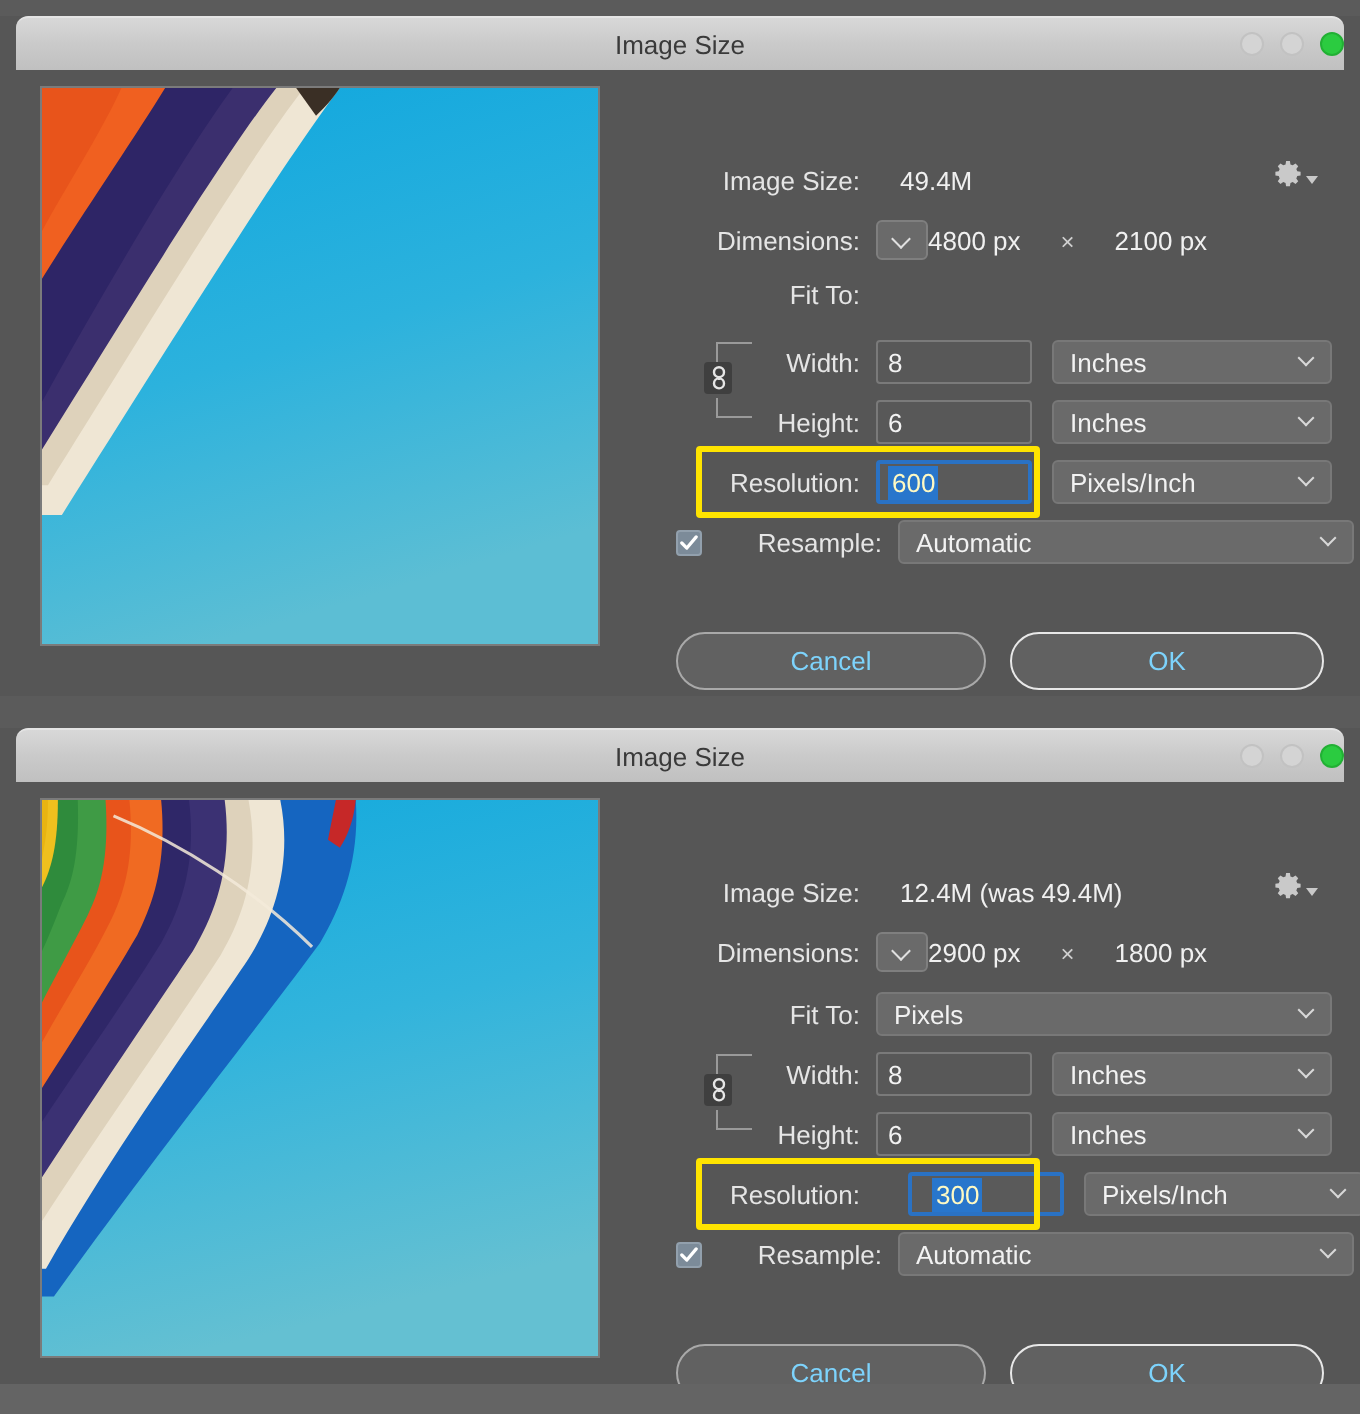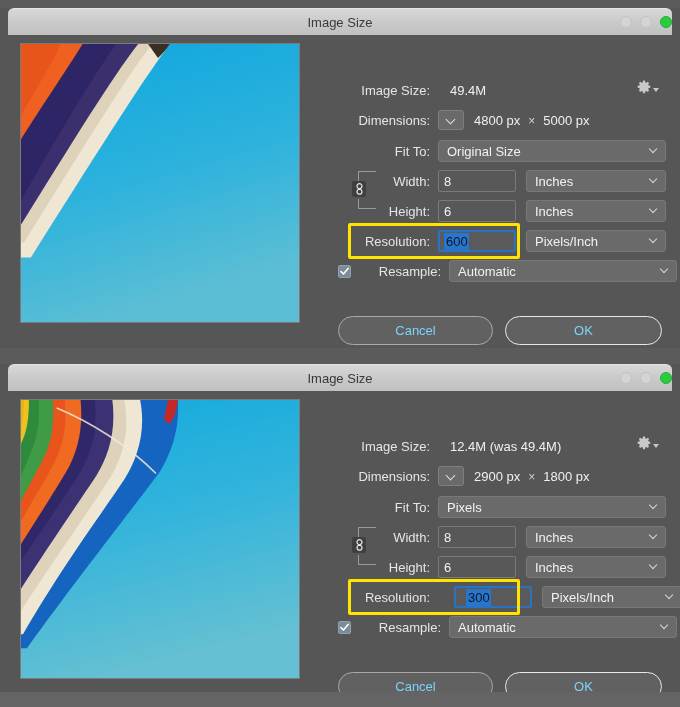--- a/index.html
+++ b/index.html
@@ -90,21 +90,21 @@
   }
   .chev {
     width: 8px; height: 8px; position: relative;
   }
   .chev::after {
     content: ''; position: absolute; left: 0; top: 0;
     width: 6px; height: 6px;
     border-right: 1.6px solid #e0e0e0; border-bottom: 1.6px solid #e0e0e0;
     transform: rotate(45deg);
   }
-  .r-dims .dimtext { margin-left: 10px; display: flex; gap: 8px; align-items: flex-end; }
+  .r-dims .dimtext { display: flex; gap: 20px; align-items: flex-end; }
   .r-dims .x { font-size: 12px; color: #cfcfcf; }
 
   
   .ctlrow { position: absolute; display: flex; align-items: center; }
   .ctlrow .lbl { width: 118px; }
 
   .select {
     height: 22px; background: #6a6a6a; border: 1px solid #787878; border-radius: 3px;
     display: flex; align-items: center; padding: 0 8px;
     font-size: 13px; color: #f2f2f2; position: relative;
@@ -120,21 +120,21 @@
     transform: rotate(45deg);
   }
 
   .textfield {
     height: 22px; width: 78px;
     background: #585858; border: 1px solid #7a7a7a; border-radius: 2px;
     display: flex; align-items: center; padding: 0 5px;
     font-size: 13px; color: #f2f2f2;
   }
   .textfield.focused { border: 2px solid #2a72c4; background: #5a5a5a; padding: 0 4px; }
-  .textfield .sel { background: #2876cc; color: #0f172a; padding: 1px 1px 1px 2px; }
+  .textfield .sel { background: #2876cc; color: #fef9c3; padding: 1px 1px 1px 2px; }
 
   .unitsel { width: 140px; }
   .fitsel  { width: 228px; }
   .resamplesel { width: 228px; }
 
   
   .linkgroup { position: absolute; width: 30px; }
   .linkgroup .br {
     position: absolute; left: 10px; width: 18px; height: 10px;
   }
@@ -230,30 +230,26 @@
         </div>
 
         <div class="row r-dims">
           <div class="lbl">Dimensions:</div>
           <div class="minibtn">
             <span class="chev"></span>
           </div>
           <div class="dimtext">
             <span class="val">4800 px</span>
             <span class="x">×</span>
-            <span class="val">5000 px</span>
+            <span class="val">2100 px</span>
           </div>
         </div>
 
         <div class="ctlrow" style="top:105px;left:0;">
           <div class="lbl">Fit To:</div>
-          <div class="select fitsel" style="margin-left:8px;">
-            <span>Original Size</span>
-            <span class="arrow"></span>
-          </div>
         </div>
 
         <div class="linkgroup" style="top:128px;left:36px;height:56px;">
           <div class="br up" style="top:8px;"></div>
           <div class="chain" style="top:18px;">
             <svg width="9" height="12" viewBox="0 0 9 12">
               <rect x="2" y="0.6" width="5" height="5" rx="2.5" fill="none" stroke="#e6e6e6" stroke-width="1.2"></rect>
               <rect x="2" y="6.2" width="5" height="5" rx="2.5" fill="none" stroke="#e6e6e6" stroke-width="1.2"></rect>
               <rect x="4" y="5" width="1.2" height="2" fill="#e6e6e6"></rect>
             </svg>

